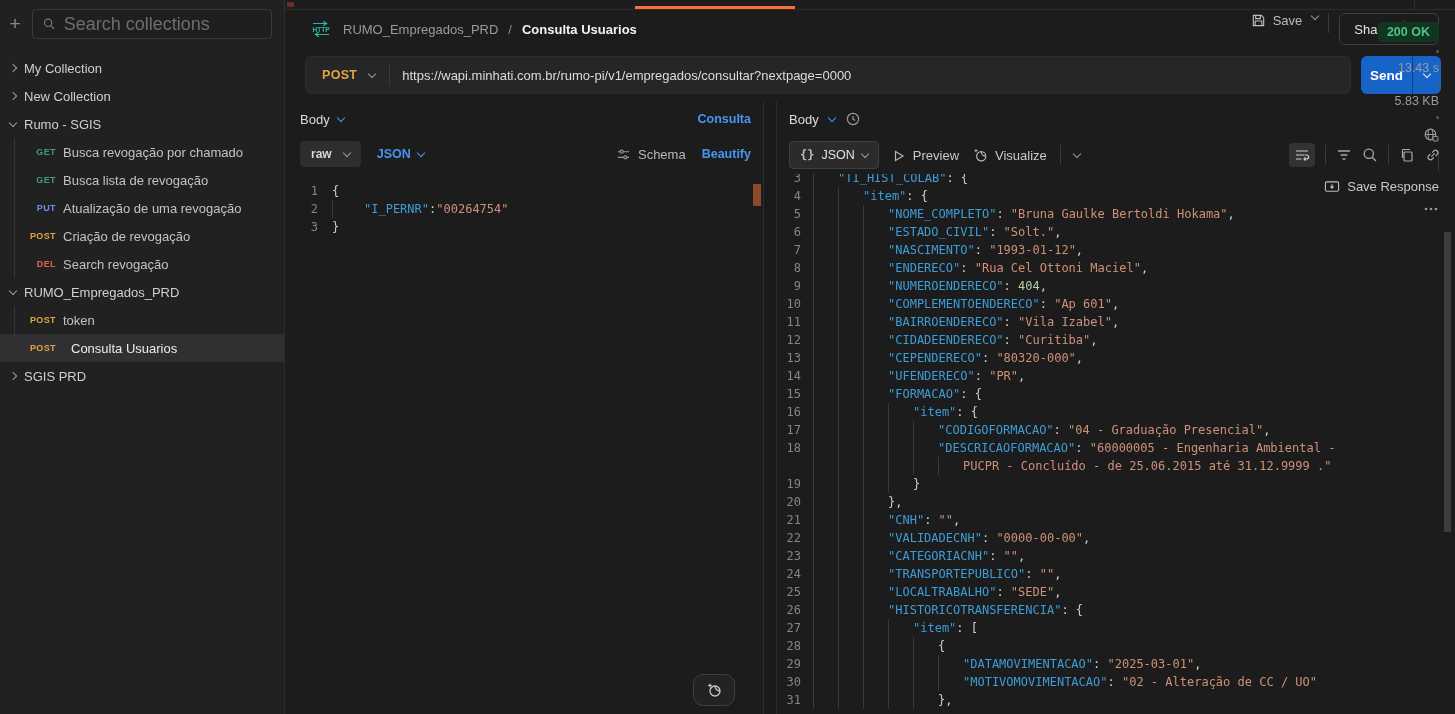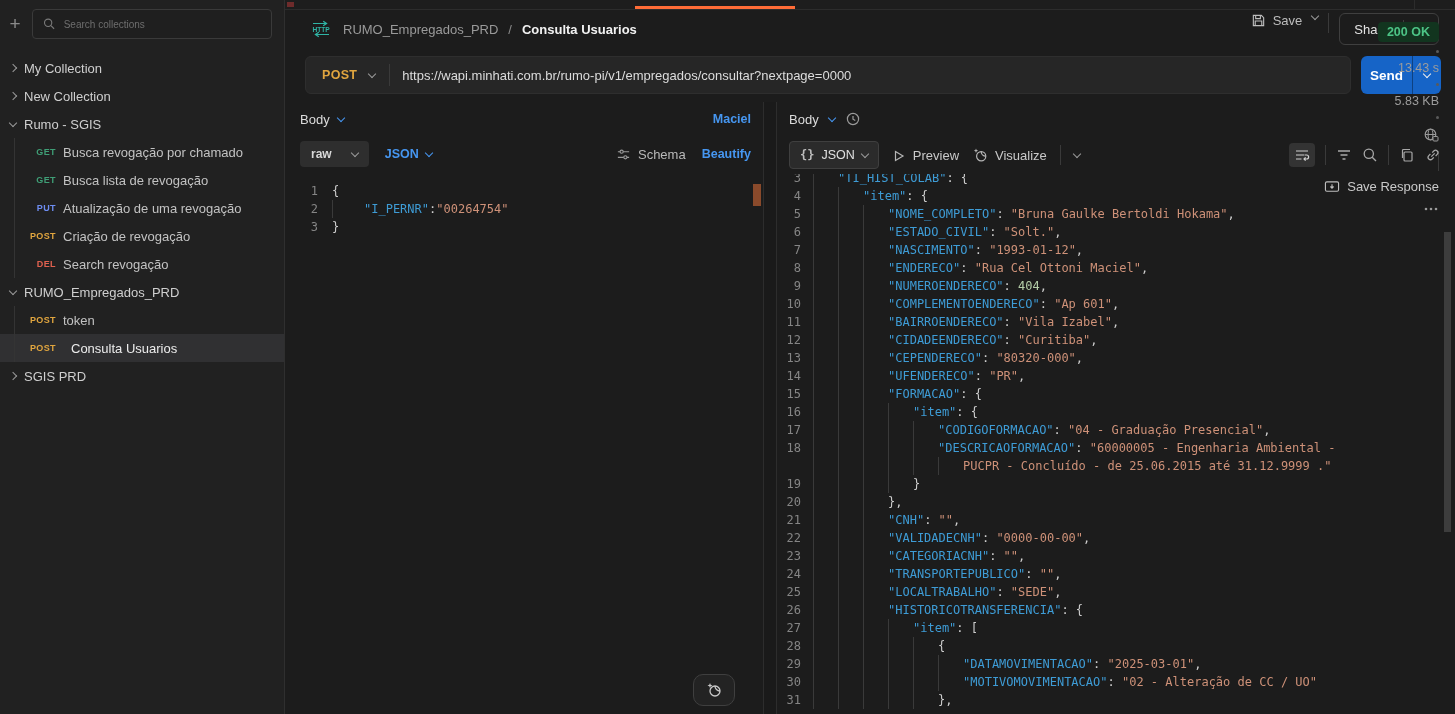--- a/index.html
+++ b/index.html
@@ -5,21 +5,21 @@
   * { margin:0; padding:0; box-sizing:border-box; }
   html,body { width:1455px; height:714px; overflow:hidden; background:#1b1b1b;
     font-family:"Liberation Sans", sans-serif; color:#e6e6e6; }
   .app { display:flex; width:1455px; height:714px; }
 
   
   .sidebar { width:285px; flex:none; background:#212121; border-right:1px solid #2f2f2f; display:flex; flex-direction:column; }
   .sb-top { height:48px; display:flex; align-items:center; padding:0 12px 0 4px; gap:6px; }
   .plus-btn { width:22px; text-align:center; color:#8a8a8a; font-size:19px; cursor:pointer; }
   .search-box { flex:1; height:30px; border:1px solid #3a3a3a; border-radius:4px; display:flex; align-items:center; gap:8px; padding:0 10px; background:#1f1f1f; }
-  .search-box input { background:transparent; border:none; outline:none; color:#c9c9c9; font-size:10px; width:100%; font-family:"Liberation Sans",sans-serif; }
+  .search-box input { background:transparent; border:none; outline:none; color:#c9c9c9; font-size:18px; width:100%; font-family:"Liberation Sans",sans-serif; }
   .search-box input::placeholder { color:#6e6e6e; }
   .sb-tree { padding-top:6px; }
   .sb-row { height:28px; display:flex; align-items:center; gap:8px; padding-left:10px; font-size:13px; color:#cfcfcf; cursor:pointer; }
   .sb-row.selected { background:#303032; color:#ececec; }
   .sb-children { position:relative; }
   .sb-children::before { content:""; position:absolute; left:14px; top:0; bottom:0; width:1px; background:#343434; }
   .sb-req { height:28px; display:flex; align-items:center; padding-left:0; font-size:13px; color:#c2c2c2; cursor:pointer; }
   .m-badge { width:56px; text-align:right; font-size:9px; font-weight:bold; letter-spacing:.4px; flex:none; }
   .sb-req .lbl { margin-left:7px; }
   .chev { width:7px; height:7px; border-right:1.4px solid #9a9a9a; border-bottom:1.4px solid #9a9a9a; display:inline-block; flex:none; }
@@ -60,21 +60,21 @@
 
   .workspace { flex:1; display:flex; min-height:0; }
   .req-pane { width:478px; flex:none; display:flex; flex-direction:column; padding-left:7px; min-height:0; }
   .gutter { width:14px; flex:none; background:#1a1a1a; border-left:1px solid #2d2d2d; border-right:1px solid #2d2d2d; }
   .res-pane { flex:1; display:flex; flex-direction:column; min-width:0; min-height:0; }
 
   .rp-row1 { height:34px; display:flex; align-items:center; padding:0 12px 0 8px; gap:8px; flex:none; }
   .dd-label { font-size:13px; color:#dcdcdc; }
   .link-text { color:var(--blue); font-size:12.5px; font-weight:bold; cursor:pointer; }
   .rp-row2 { height:36px; display:flex; align-items:center; gap:16px; padding:0 12px 0 8px; flex:none; }
-  .raw-pill { background:#2e2e2e; border-radius:4px; height:26px; padding:0 11px; display:flex; align-items:center; gap:20px; font-size:12px; font-weight:bold; color:#d8d8d8; cursor:pointer; }
+  .raw-pill { background:#2e2e2e; border-radius:4px; height:26px; padding:0 11px; display:flex; align-items:center; gap:12px; font-size:12px; font-weight:bold; color:#d8d8d8; cursor:pointer; }
   .json-dd { display:flex; align-items:center; gap:7px; color:var(--blue); font-size:12.5px; font-weight:bold; cursor:pointer; }
   .schema-group { display:flex; align-items:center; gap:7px; color:#b9b9b9; font-size:13px; margin-left:auto; cursor:pointer; }
   .spacer { flex:1; }
 
   
   .editor { flex:1; position:relative; font-family:"DejaVu Sans Mono", monospace; font-size:12px; line-height:18px; overflow:hidden; min-height:0; }
   .editor.req { padding-top:10px; }
   .editor.res .code-host { margin-top:-5px; }
   .cl { display:flex; height:18px; white-space:pre; }
   .cl-num { flex:none; width:40px; text-align:right; padding-right:14px; color:#858585; }
@@ -232,21 +232,21 @@
       </div>
     </div>
 
     <div class="workspace">
 
       <div class="req-pane">
         <div class="rp-row1">
           <span class="dd-label">Body</span>
           <span class="chev sm down blue"></span>
           <span class="spacer"></span>
-          <span class="link-text">Maciel</span>
+          <span class="link-text">Consulta</span>
         </div>
         <div class="rp-row2">
           <div class="raw-pill">
             <span>raw</span>
             <span class="chev sm down"></span>
           </div>
           <div class="json-dd">
             <span>JSON</span>
             <span class="chev sm down blue"></span>
           </div>

